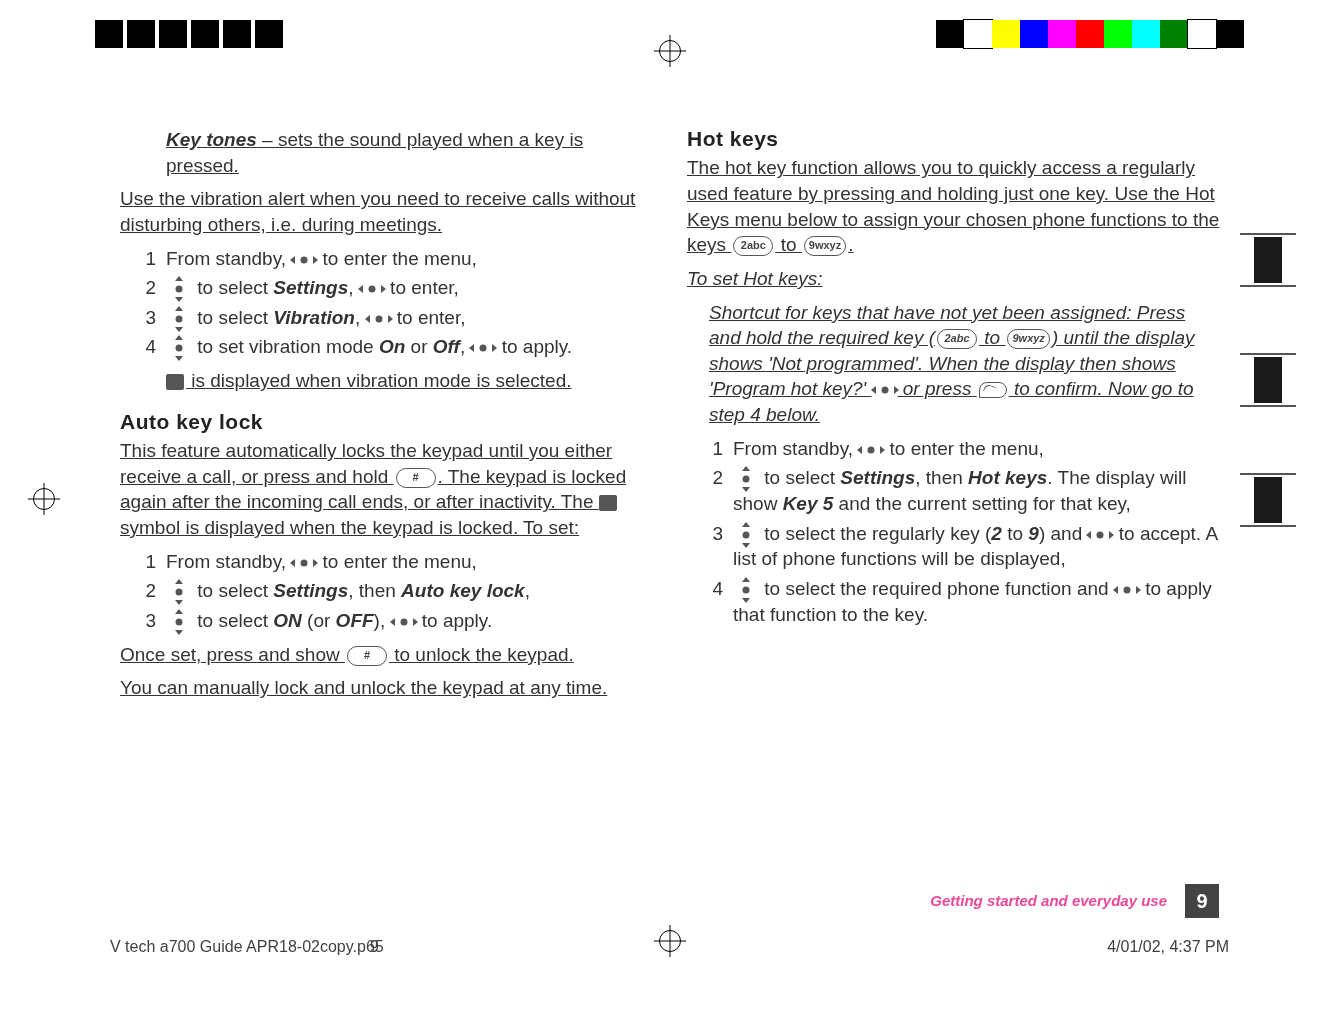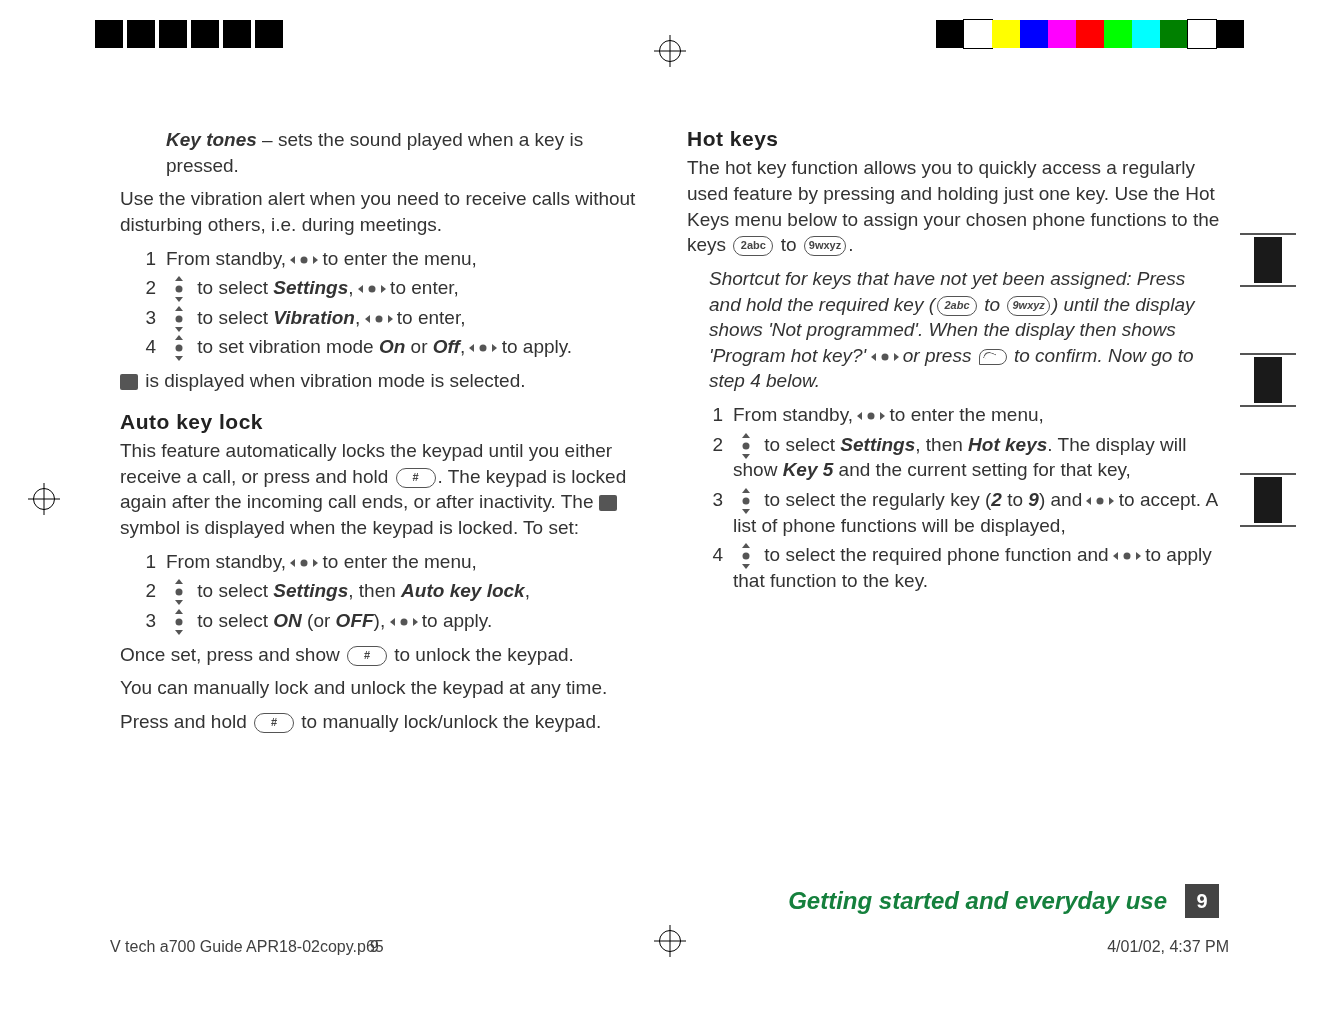--- a/index.html
+++ b/index.html
@@ -33,28 +33,28 @@
   .page {
     position:absolute;
     top:125px;
     left:120px;
     width:1100px;
     display:flex;
     gap:34px;
   }
   .col { width: 533px; }
   h4.section { font-size:21px; font-weight:bold; color:#222; margin:14px 0 2px 0; letter-spacing:0.5px; }
-  p { margin:2px 0 8px 0; }
+  p { margin:2px 0 8px 0;text-decoration:underline; }
   .ital { font-style: italic; }
   .bold { font-weight: bold; font-style: italic; }
   ol { list-style:none; padding:0; margin:4px 0 8px 0; }
   ol li { display:flex; gap:10px; margin:4px 0 4px 22px; }
   ol li .num { width:14px; text-align:right; flex-shrink:0; }
   ol li .body { flex:1; }
-  .sub { }
+  .sub { margin-left:46px; }
 
   
   .joy, .keycap, .softkey {
     display:inline-block; vertical-align:middle; margin:0 2px;
   }
   .joy {
     width:22px; height:16px; position:relative;
   }
   .joy::before { 
     content:""; position:absolute; width:7px; height:7px; background:#555; border-radius:50%;
@@ -91,21 +91,21 @@
   .chip .pins { position:absolute; left:4px; top:18px; width:56px; height:54px;
     background:
       linear-gradient(#555,#555) top/100% 2px no-repeat,
       linear-gradient(#555,#555) bottom/100% 2px no-repeat; }
   .chip-gap { height:30px; }
 
   .footer {
     position:absolute; bottom:92px; left:120px; right:120px;
     display:flex; justify-content:flex-end; align-items:center; gap:18px;
   }
-  .footer .label { font-style:italic; font-weight:bold; font-size:24px; color:#15803d; }
+  .footer .label { font-style:italic; font-weight:bold; font-size:15px; color:#ec4899; }
   .footer .pg { width:34px; height:34px; background:#444; color:#fff; font-weight:bold; font-size:20px;
     display:flex; align-items:center; justify-content:center; }
 
   .print-foot {
     position:absolute; bottom:52px; left:110px; right:110px;
     font-size:16px; color:#404040; display:flex; justify-content:space-between;
   }
   .print-foot .mid { position:absolute; left:260px; }
 </style>
 </head>
@@ -180,28 +180,28 @@
           <span class="body"><span class="joy"><span class="u"></span><span class="d"></span></span><span> to select </span><span class="bold">Settings</span><span>, then </span><span class="bold">Auto key lock</span><span>,</span></span>
         </li>
       <li>
           <span class="num">3</span>
           <span class="body"><span class="joy"><span class="u"></span><span class="d"></span></span><span> to select </span><span class="bold">ON</span><span> (or </span><span class="bold">OFF</span><span>), </span><span class="joy"><span class="l"></span><span class="r"></span></span><span> to apply.</span></span>
         </li>
     </ol>
     <p><span>Once set, press and show </span><span class="keycap">#</span><span> to unlock the keypad.</span></p>
 
     <p>You can manually lock and unlock the keypad at any time.</p>
-    <p class="sub"><span>Press and hold </span><span class="keycap">#</span><span> to manually lock/unlock the keypad.</span></p>
   </div>
 
   <div class="col" style="position:relative">
     <h4 class="section" style="margin-top:0">Hot keys</h4>
     <p>
       <span>The hot key function allows you to quickly access a regularly used feature by pressing and holding just one key. Use the Hot Keys menu below to assign your chosen phone functions to the keys </span><span class="keycap">2abc</span><span> to </span><span class="keycap">9wxyz</span><span>.</span>
     </p>
+    <p class="ital" style="font-weight:500">To set Hot keys:</p>
     <p class="ital" style="margin-left:22px">
       <span>Shortcut for keys that have not yet been assigned: Press and hold the required key (</span><span class="keycap">2abc</span><span> to </span><span class="keycap">9wxyz</span><span>) until the display shows 'Not programmed'. When the display then shows 'Program hot key?' </span><span class="joy"><span class="l"></span><span class="r"></span></span><span> or press </span><span class="softkey"></span><span> to confirm. Now go to step 4 below.</span>
     </p>
     <ol>
       <li>
           <span class="num">1</span>
           <span class="body"><span>From standby, </span><span class="joy"><span class="l"></span><span class="r"></span></span><span> to enter the menu,</span></span>
         </li>
       <li>
           <span class="num">2</span>

